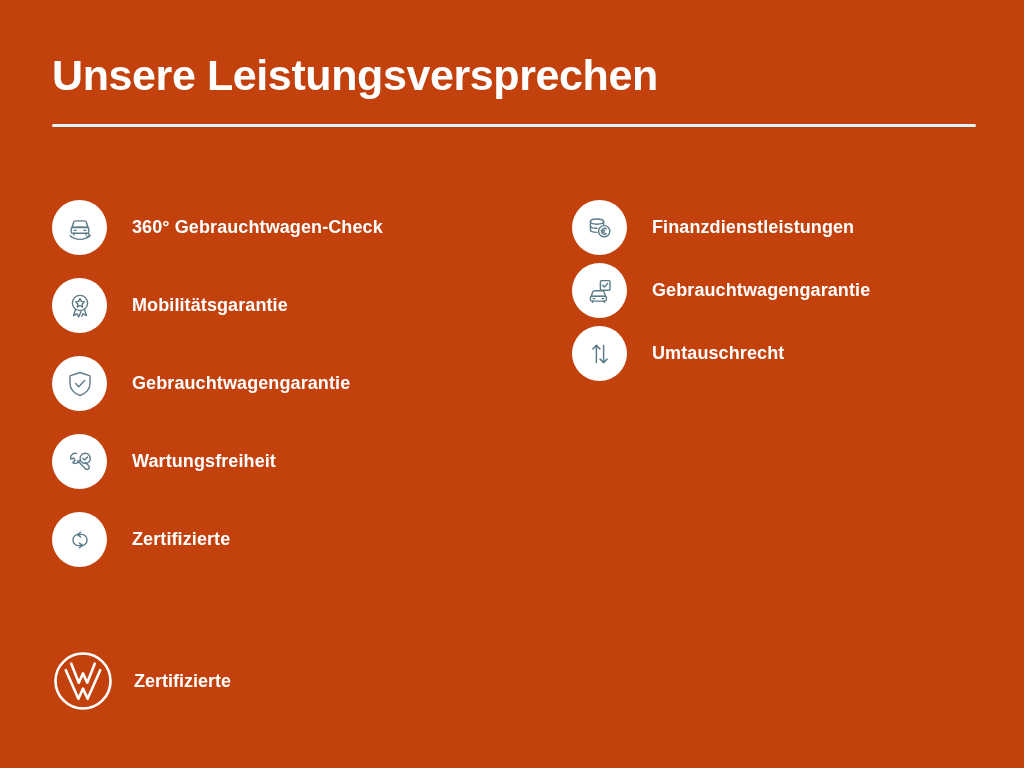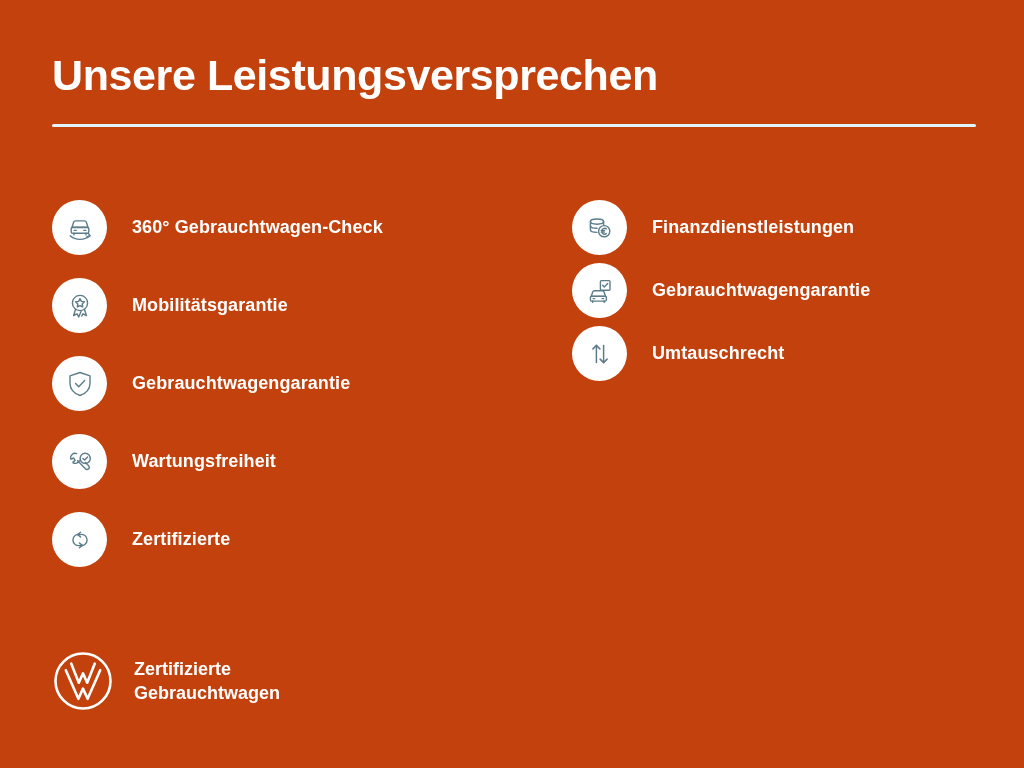--- a/index.html
+++ b/index.html
@@ -241,17 +241,16 @@
   <div class="brand">
     <span class="vw-logo">
       <svg width="62" height="62" viewBox="0 0 62 62" fill="none" stroke="#FFFFFF" stroke-width="2.6" stroke-linecap="round" stroke-linejoin="round">
         <circle cx="31" cy="31" r="27.5"></circle>
         <path d="M19.2 13.6l7.6 19.1 4.2-9.3 4.2 9.3 7.6-19.1"></path>
         <path d="M13.8 20.2l12.6 28.6 4.6-10.2 4.6 10.2 12.6-28.6"></path>
       </svg>
     </span>
     <span class="brand-text">
       <div>Zertifizierte</div>
-      <div>Gebrauchtwagen</div>
     </span>
   </div>
 
 </div>
 
 </body></html>

